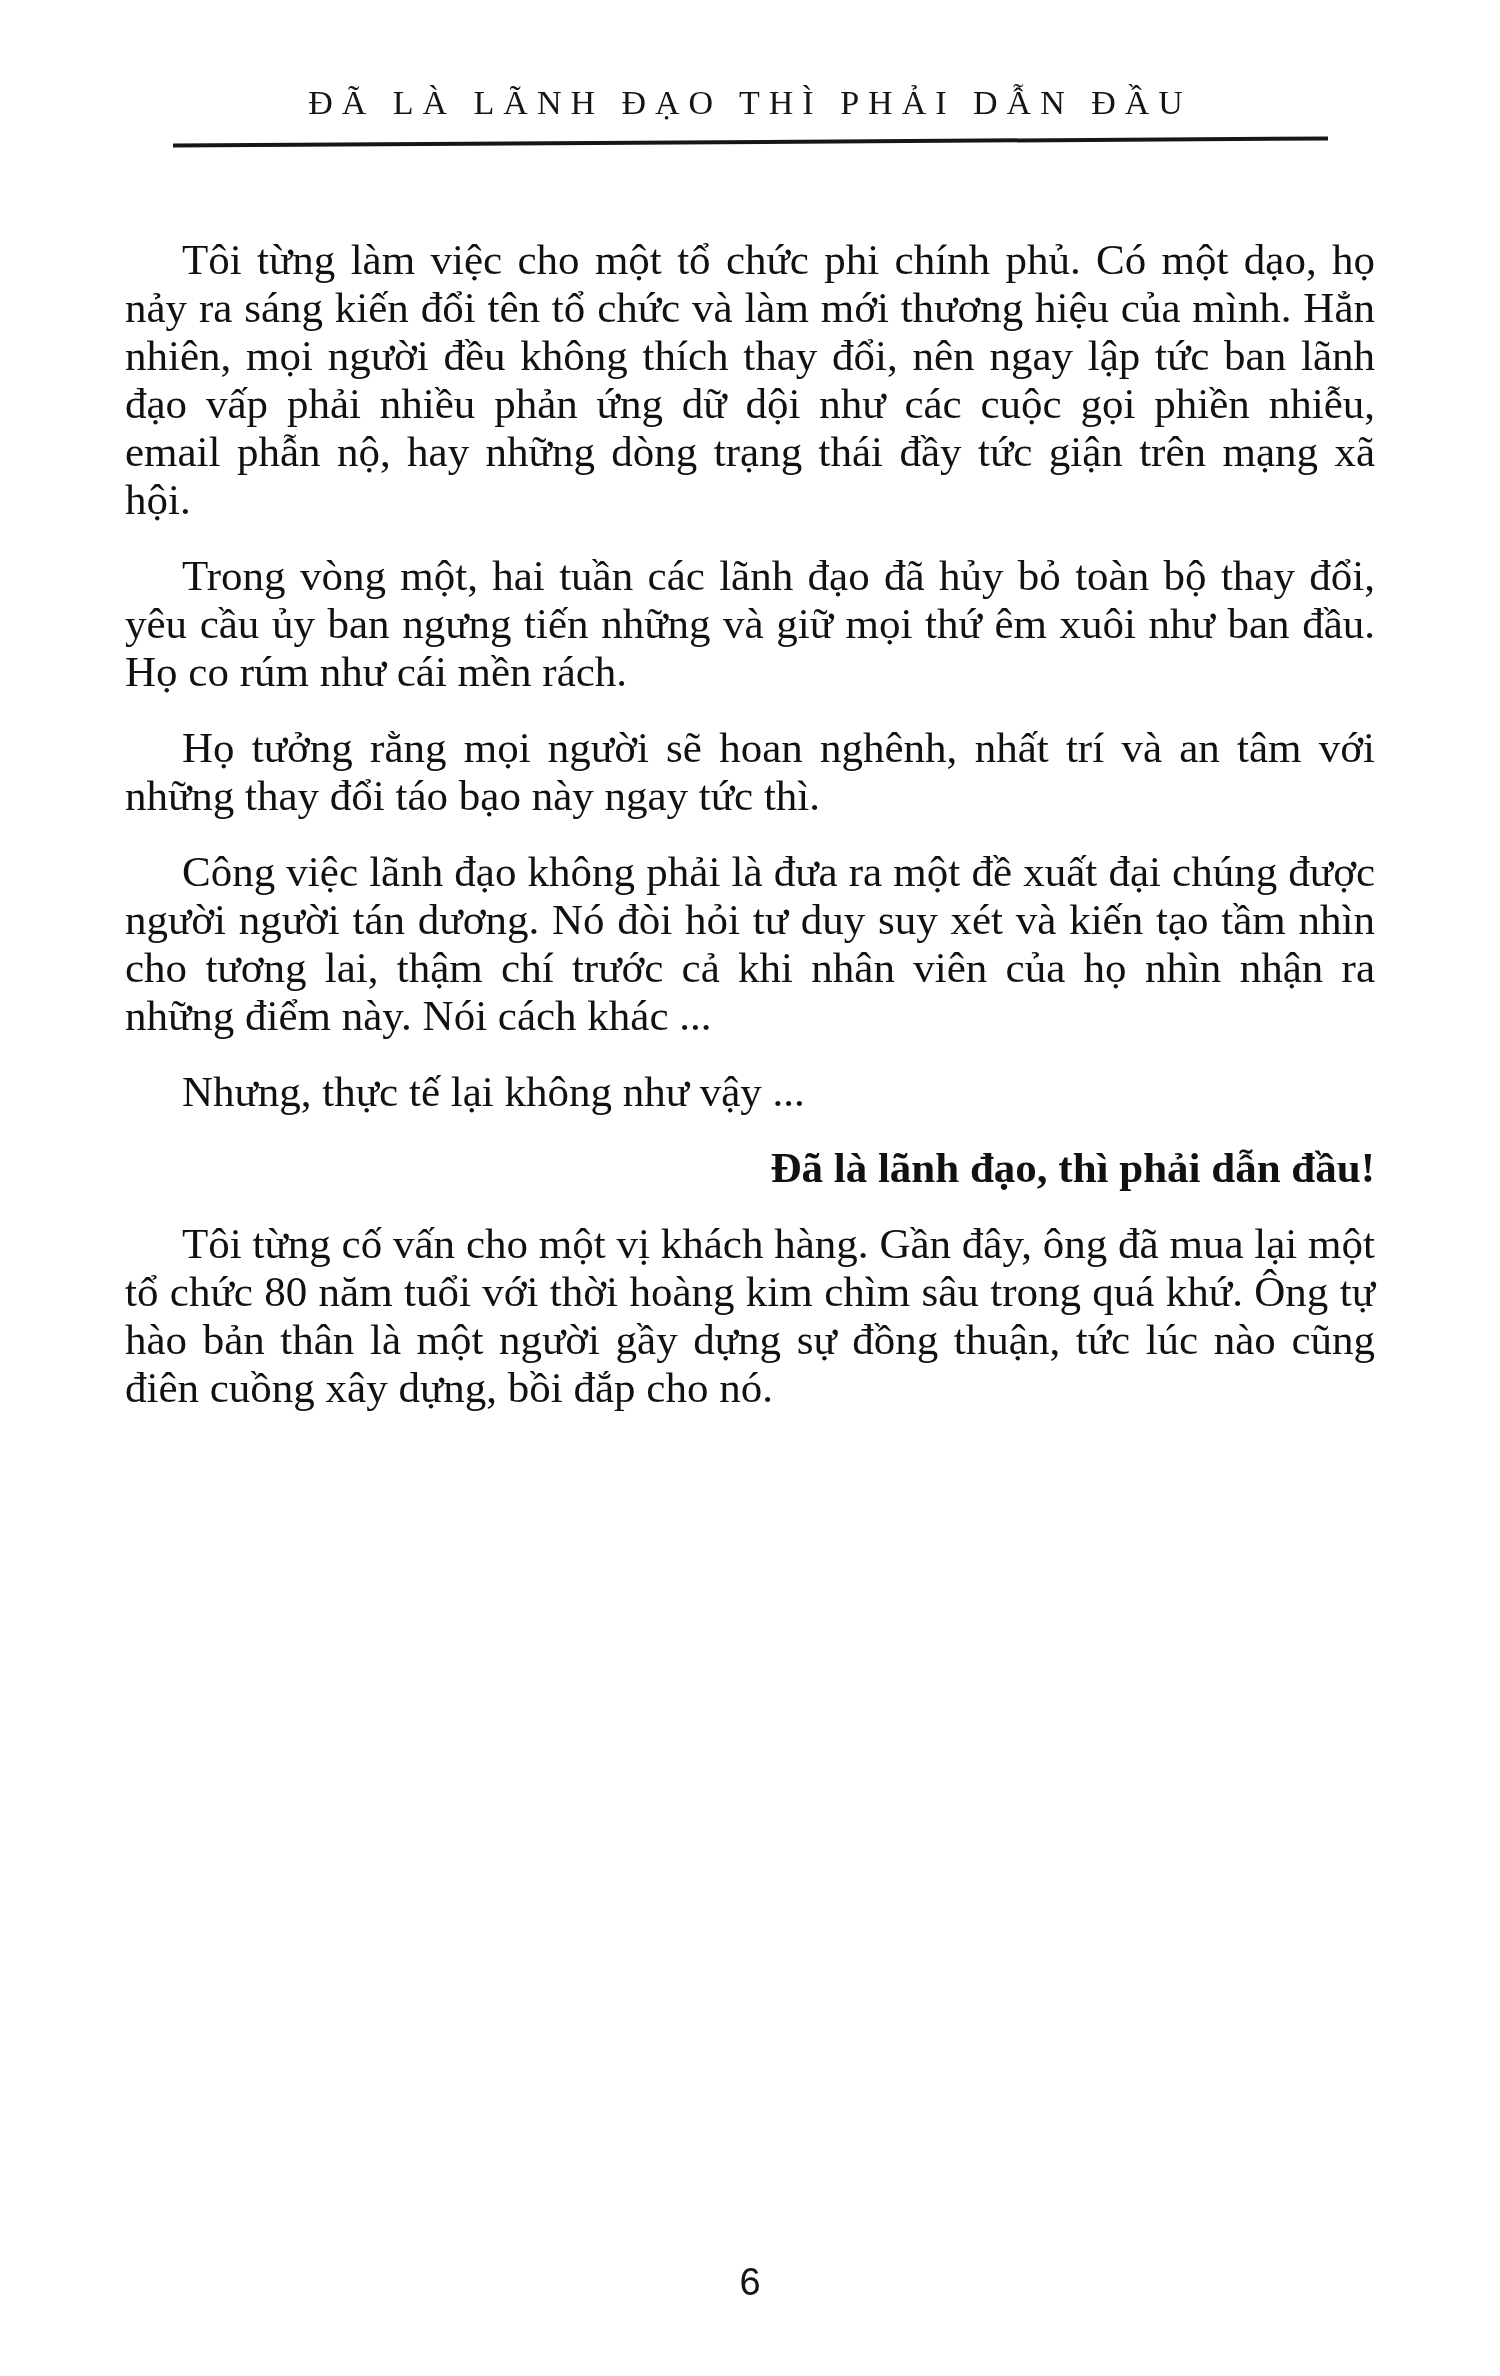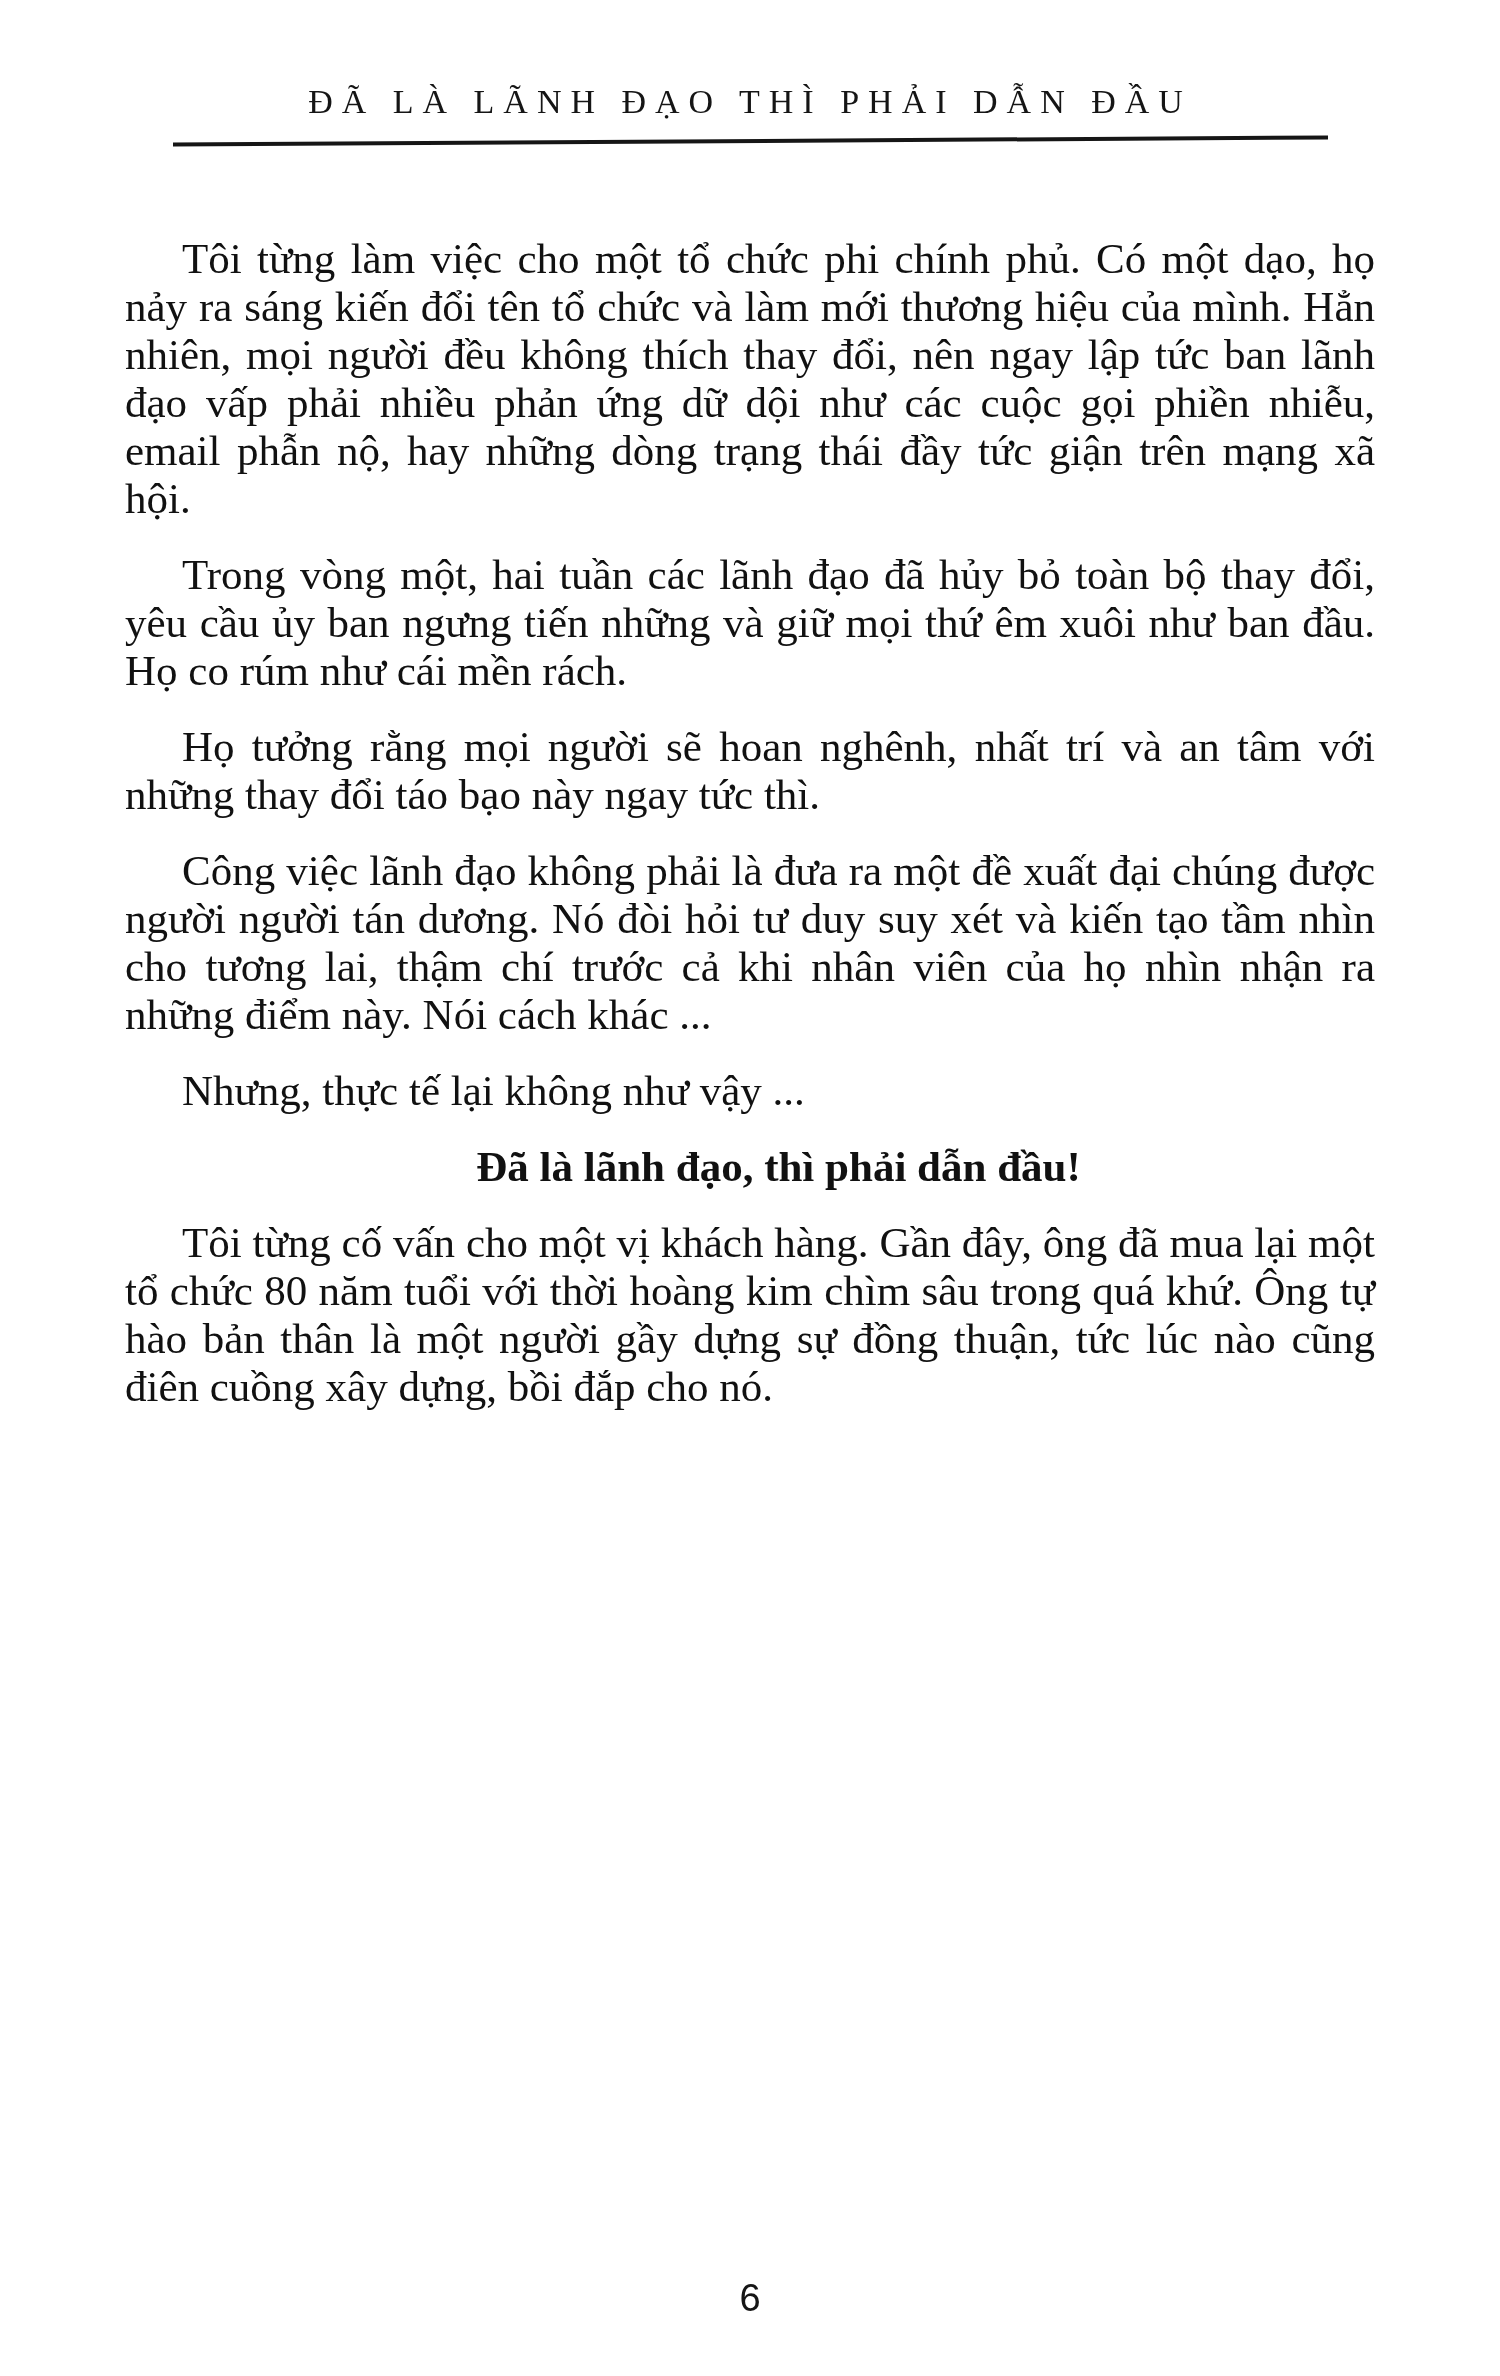--- a/index.html
+++ b/index.html
@@ -14,23 +14,22 @@
     font-family: "Liberation Serif", "DejaVu Serif", serif;
     position: relative;
     overflow: hidden;
   }
   .page {
     width: 100%;
     height: 100%;
     position: relative;
   }
   .page-header {
-    padding-top: 67px;
+    padding-top: 84px;
     text-align: center;
-    margin-top: 16px;
   }
   .running-header {
     display: inline-block;
     font-size: 34px;
     letter-spacing: 9px;
     font-weight: 400;
     color: #151515;
     white-space: nowrap;
   }
   .header-rule {
@@ -45,21 +44,21 @@
     font-size: 43px;
     line-height: 48px;
     text-align: justify;
   }
   .page-body p {
     margin: 0 0 28px 0;
     text-indent: 57px;
   }
   .page-body p.bold {
     font-weight: bold;
-    text-align: center;
+    text-align: right;
   }
   .page-footer {
     position: absolute;
     bottom: 72px;
     left: 0;
     width: 100%;
     text-align: center;
   }
   .page-number {
     font-family: "Liberation Sans", "DejaVu Sans", sans-serif;

